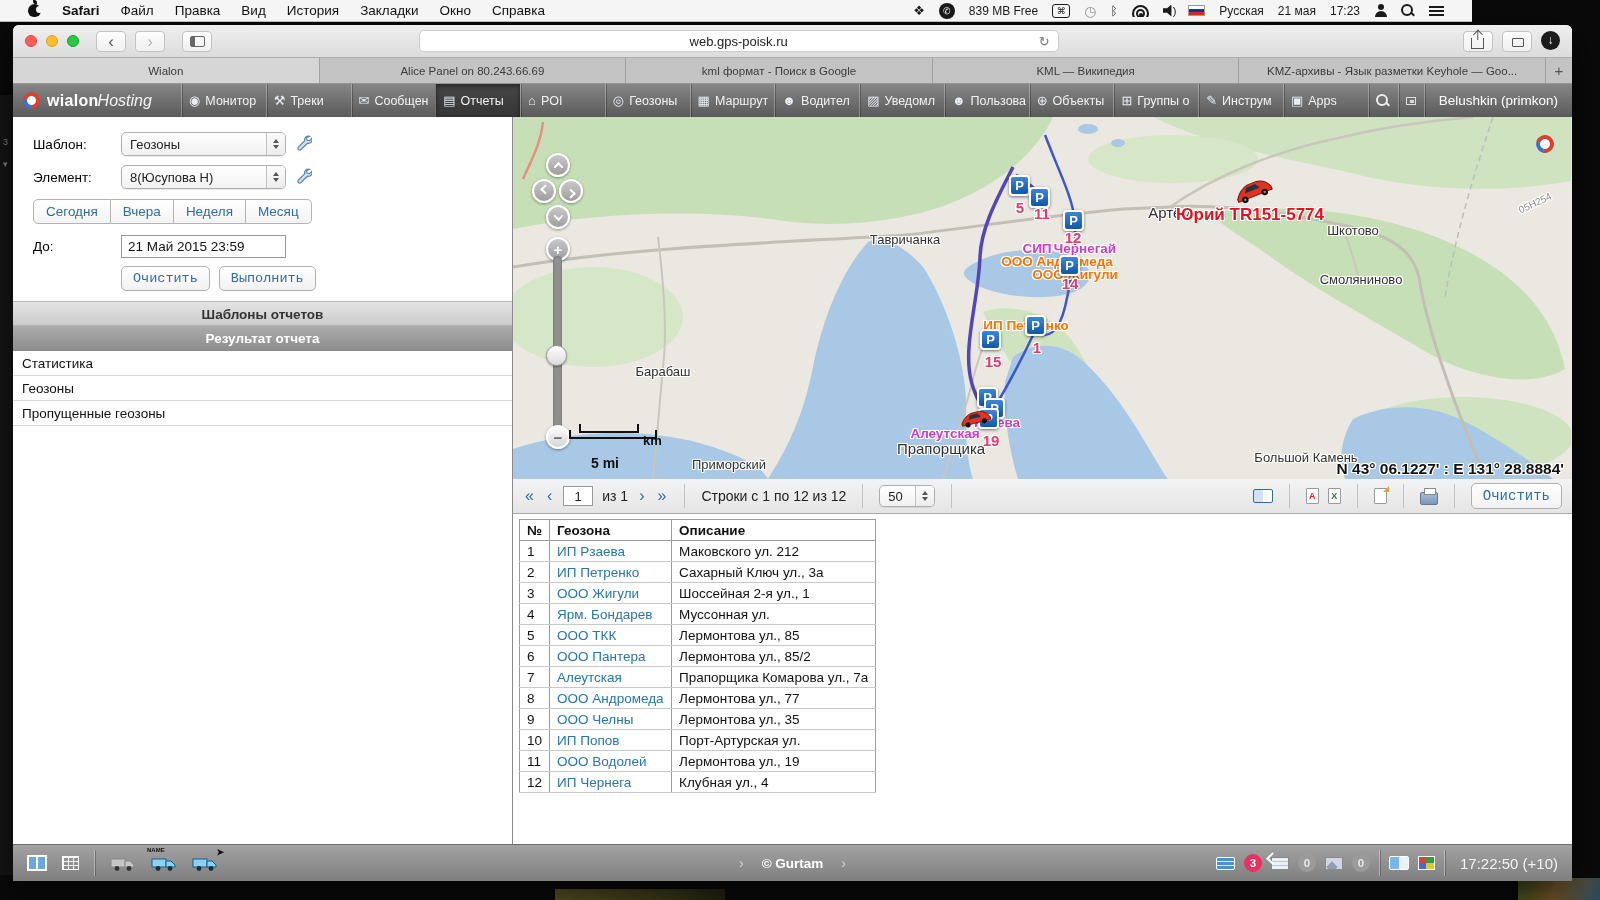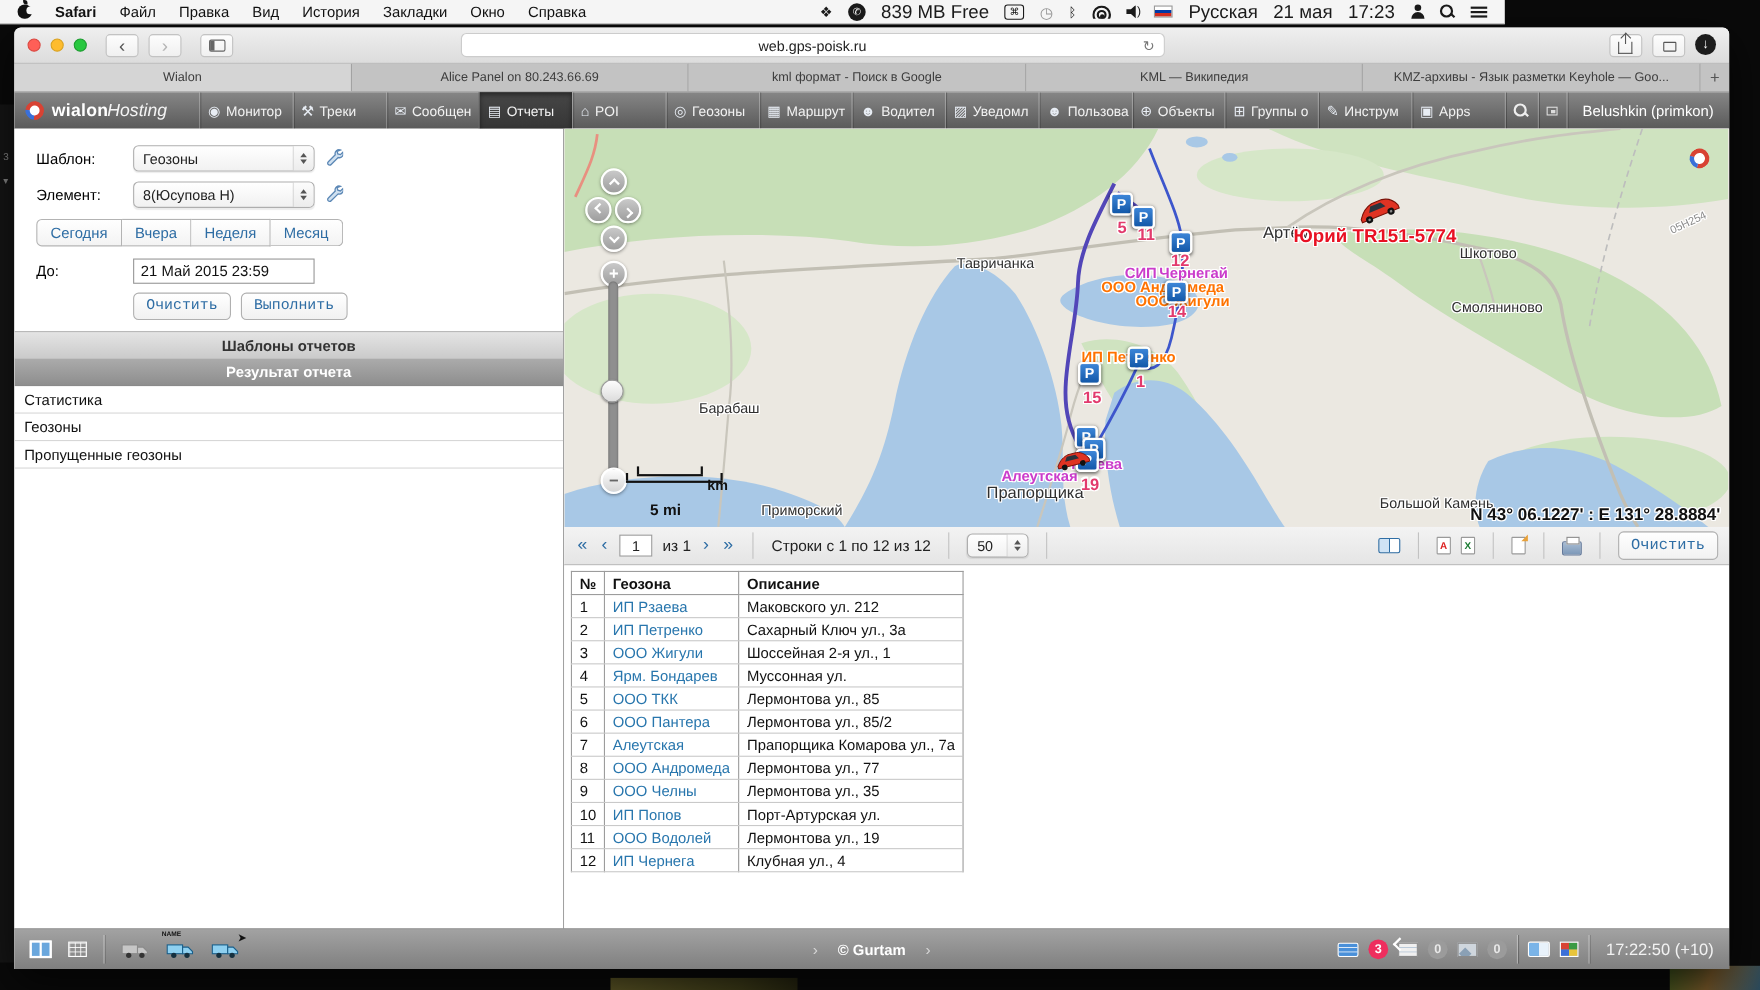--- a/index.html
+++ b/index.html
@@ -1,30 +1,30 @@
 <!DOCTYPE html>
 <html><head>
 <meta charset="utf-8">
 <style>
   * { margin:0; padding:0; box-sizing:border-box; }
   html,body { width:1600px; height:900px; overflow:hidden; background:#0a0a0a;
     font-family:"Liberation Sans", sans-serif; }
   .halo { text-shadow:1px 0 #fff,-1px 0 #fff,0 1px #fff,0 -1px #fff,1px 1px #fff,-1px -1px #fff,1px -1px #fff,-1px 1px #fff; }
 
   
-  #menubar { position:absolute; left:0; top:0; width:1368px; height:22px; background:#f5f5f5;
-    border-bottom:1px solid #bdbdbd; display:flex; align-items:center; padding:0 16px; font-size:13.5px; color:#111; z-index:50;}
+  #menubar { position:absolute; left:0; top:0; width:1472px; height:22px; background:#f5f5f5;
+    border-bottom:1px solid #bdbdbd; display:flex; align-items:center; padding:0 28px; font-size:13.5px; color:#111; z-index:50;}
   #menu-left { display:flex; align-items:center; gap:21px; }
   .apple { position:relative; width:13px; height:13px; background:#111; border-radius:50% 50% 46% 46%; }
   .apple::before { content:""; position:absolute; right:-2px; top:2px; width:7px; height:7px; background:#f5f5f5; border-radius:50%; }
   .apple::after { content:""; position:absolute; left:5px; top:-4px; width:4px; height:4px; background:#111; border-radius:0 70% 0 70%; }
   .menu-app { font-weight:bold; }
   .menu-item { white-space:nowrap; }
   #menu-right { margin-left:auto; display:flex; align-items:center; gap:14px; }
-  .tray { font-size:17px; color:#1a1a1a; }
+  .tray { font-size:12px; color:#1a1a1a; }
   .viber { width:16px; height:16px; border-radius:50%; background:#1a1a1a; color:#fff; font-size:9px;
     display:flex; align-items:center; justify-content:center; }
   .kbd-ico { border:1.5px solid #1a1a1a; border-radius:3px; width:18px; height:14px; font-size:9px;
     display:flex; align-items:center; justify-content:center; }
   .clock-ico { color:#999; font-size:14px; }
   .wifi { position:relative; width:17px; height:12px; overflow:hidden; }
   .wifi i { position:absolute; border:2px solid #1a1a1a; border-radius:50%; }
   .wifi i:nth-child(1){ left:0; top:0; width:17px; height:17px; }
   .wifi i:nth-child(2){ left:4px; top:4px; width:9px; height:9px; }
   .wifi i:nth-child(3){ left:7px; top:8px; width:4px; height:4px; background:#1a1a1a; }

